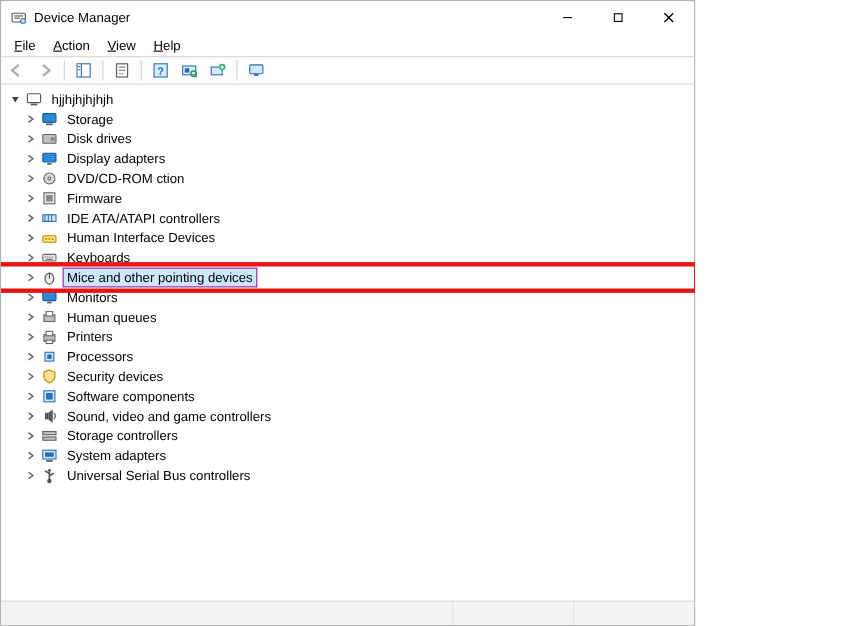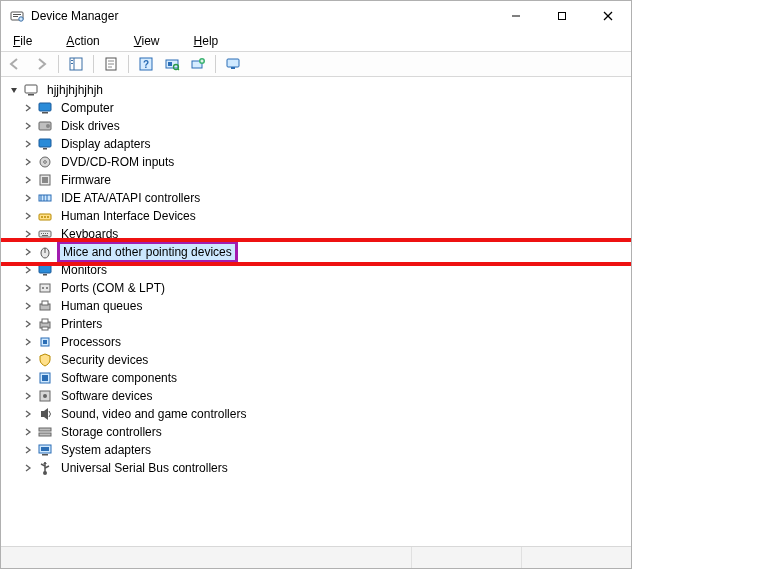--- a/index.html
+++ b/index.html
@@ -14,38 +14,38 @@
   }
   .window { width: 632px; height: 569px; border: 1px solid #b0b0b0; display: flex; flex-direction: column; background:#fff;}
   
   .titlebar { height: 30px; display:flex; align-items:center; padding:0 0 0 8px; }
   .titlebar .app-icon { width:16px; height:16px; margin-right:6px; display:flex;align-items:center;justify-content:center;}
   .titlebar .title { flex: 0 0 auto; font-size:12px;}
   .titlebar .spacer { flex:1; }
   .win-controls { display:flex; height:30px;}
   .win-btn { width:46px; height:30px; display:flex;align-items:center;justify-content:center; }
   
-  .menubar { height:20px; display:flex; align-items:center; padding: 0 4px; gap:18px; }
+  .menubar { height:20px; display:flex; align-items:center; padding: 0 4px; gap:0; }
   .menu-item { padding: 2px 8px; font-size:12px; }
   .menu-item .ul { text-decoration: underline; }
   
   .toolbar { height:26px; border-top:1px solid #d8d8d8; border-bottom:1px solid #d8d8d8; display:flex; align-items:center; padding:0 2px; gap:2px; background:#fdfdfd;}
   .tool { width:24px; height:22px; border:1px solid transparent; display:flex;align-items:center;justify-content:center; border-radius:2px;}
   .tool.disabled { opacity:0.4; }
   .toolbar .sep { width:1px; height:18px; background:#d0d0d0; margin:0 3px;}
   
   .tree-wrap { flex:1; overflow:auto; padding:4px 2px 4px 2px; }
   .tree ul { list-style:none; margin:0; padding:0;}
   .tree li { margin:0; padding:0;}
   .root-row { display:flex; align-items:center; height:18px; padding-left:4px;}
   .child-row { display:flex; align-items:center; height:18px; padding-left:18px;}
   .expander { width:14px; height:14px; display:flex;align-items:center;justify-content:center; color:#5b5b5b; font-size:10px; margin-right:2px;}
   .node-icon { width:16px; height:16px; margin-right:4px; display:flex;align-items:center;justify-content:center;}
   .node-label { padding:1px 3px; border:1px solid transparent; white-space:nowrap;}
-  .node-label.selected { background:#cce8ff; border:3px solid #a21caf; }
+  .node-label.selected { background:#cce8ff; border:1px solid #a21caf; }
   .highlight-box { position:relative; }
   .highlight-box::before {
     content:""; position:absolute; left:-18px; right:-6px; top:-5px; bottom:-5px;
     border:4px solid #e11; pointer-events:none;
   }
   
   .statusbar { height:22px; border-top:1px solid #d8d8d8; background:#f4f4f4; display:flex;}
   .status-cell { border-left:1px solid #e0e0e0; width:110px; height:100%; }
   .status-cell:first-child { border-left:none; flex:1;}
   
@@ -178,21 +178,21 @@
                 <svg width="10" height="10" viewBox="0 0 10 10">
                   <path d="M3 2 L7 5 L3 8" fill="none" stroke="#606060" stroke-width="1.3"></path>
                 </svg>
               </span>
               <span class="node-icon">
                 <svg width="16" height="16" viewBox="0 0 16 16">
                   <rect x="2" y="3" width="12" height="8" rx="1" fill="#2a8bd8" stroke="#1a5a9a"></rect>
                   <rect x="5" y="12" width="6" height="1.5" fill="#555"></rect>
                 </svg>
               </span>
-              <span class="node-label">Computer</span>
+              <span class="node-label">Storage</span>
             </div>
           </li>
           <li>
             <div class="child-row">
               <span class="expander">
                 <svg width="10" height="10" viewBox="0 0 10 10">
                   <path d="M3 2 L7 5 L3 8" fill="none" stroke="#606060" stroke-width="1.3"></path>
                 </svg>
               </span>
               <span class="node-icon">
@@ -226,21 +226,21 @@
                 <svg width="10" height="10" viewBox="0 0 10 10">
                   <path d="M3 2 L7 5 L3 8" fill="none" stroke="#606060" stroke-width="1.3"></path>
                 </svg>
               </span>
               <span class="node-icon">
                 <svg width="16" height="16" viewBox="0 0 16 16">
                   <circle cx="8" cy="8" r="5" fill="#d9d9d9" stroke="#666"></circle>
                   <circle cx="8" cy="8" r="1.3" fill="#fff" stroke="#666"></circle>
                 </svg>
               </span>
-              <span class="node-label">DVD/CD-ROM inputs</span>
+              <span class="node-label">DVD/CD-ROM ction</span>
             </div>
           </li>
           <li>
             <div class="child-row">
               <span class="expander">
                 <svg width="10" height="10" viewBox="0 0 10 10">
                   <path d="M3 2 L7 5 L3 8" fill="none" stroke="#606060" stroke-width="1.3"></path>
                 </svg>
               </span>
               <span class="node-icon">
@@ -342,37 +342,20 @@
           </li>
           <li>
             <div class="child-row">
               <span class="expander">
                 <svg width="10" height="10" viewBox="0 0 10 10">
                   <path d="M3 2 L7 5 L3 8" fill="none" stroke="#606060" stroke-width="1.3"></path>
                 </svg>
               </span>
               <span class="node-icon">
                 <svg width="16" height="16" viewBox="0 0 16 16">
-                  <rect x="3" y="4" width="10" height="8" fill="#e8e8e8" stroke="#666"></rect>
-                  <circle cx="6" cy="8" r="1" fill="#666"></circle>
-                  <circle cx="10" cy="8" r="1" fill="#666"></circle>
-                </svg>
-              </span>
-              <span class="node-label">Ports (COM &amp; LPT)</span>
-            </div>
-          </li>
-          <li>
-            <div class="child-row">
-              <span class="expander">
-                <svg width="10" height="10" viewBox="0 0 10 10">
-                  <path d="M3 2 L7 5 L3 8" fill="none" stroke="#606060" stroke-width="1.3"></path>
-                </svg>
-              </span>
-              <span class="node-icon">
-                <svg width="16" height="16" viewBox="0 0 16 16">
                   <rect x="3" y="6" width="10" height="6" fill="#bfbfbf" stroke="#666"></rect>
                   <rect x="5" y="3" width="6" height="4" fill="#fff" stroke="#666"></rect>
                 </svg>
               </span>
               <span class="node-label">Human queues</span>
             </div>
           </li>
           <li>
             <div class="child-row">
               <span class="expander">
@@ -428,36 +411,20 @@
                   <path d="M3 2 L7 5 L3 8" fill="none" stroke="#606060" stroke-width="1.3"></path>
                 </svg>
               </span>
               <span class="node-icon">
                 <svg width="16" height="16" viewBox="0 0 16 16">
                   <rect x="3" y="3" width="10" height="10" fill="#cfe9ff" stroke="#2a6db5"></rect>
                   <rect x="5" y="5" width="6" height="6" fill="#2a6db5"></rect>
                 </svg>
               </span>
               <span class="node-label">Software components</span>
-            </div>
-          </li>
-          <li>
-            <div class="child-row">
-              <span class="expander">
-                <svg width="10" height="10" viewBox="0 0 10 10">
-                  <path d="M3 2 L7 5 L3 8" fill="none" stroke="#606060" stroke-width="1.3"></path>
-                </svg>
-              </span>
-              <span class="node-icon">
-                <svg width="16" height="16" viewBox="0 0 16 16">
-                  <rect x="3" y="3" width="10" height="10" fill="#d9d9d9" stroke="#666"></rect>
-                  <circle cx="8" cy="8" r="2" fill="#666"></circle>
-                </svg>
-              </span>
-              <span class="node-label">Software devices</span>
             </div>
           </li>
           <li>
             <div class="child-row">
               <span class="expander">
                 <svg width="10" height="10" viewBox="0 0 10 10">
                   <path d="M3 2 L7 5 L3 8" fill="none" stroke="#606060" stroke-width="1.3"></path>
                 </svg>
               </span>
               <span class="node-icon">

